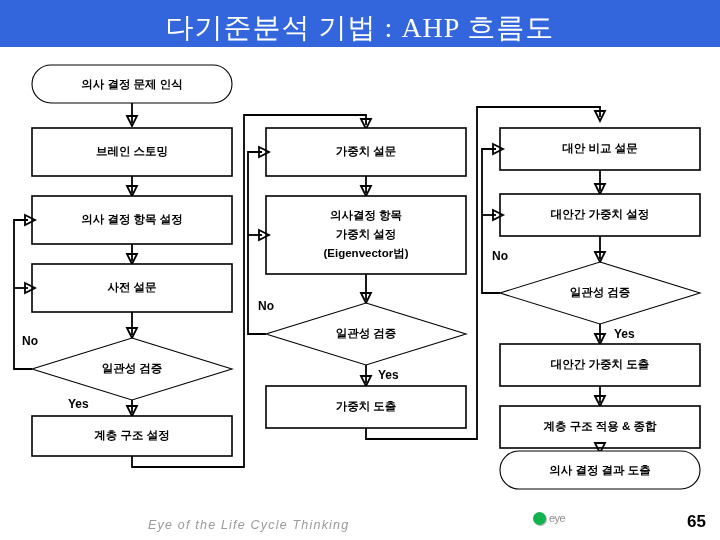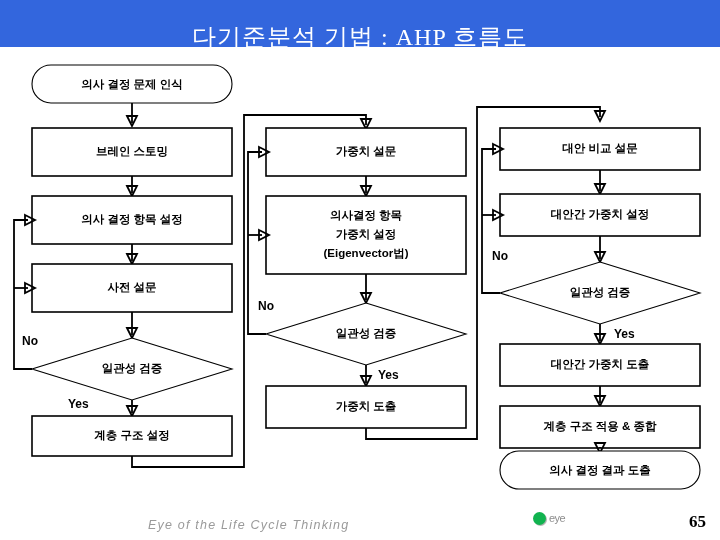--- a/index.html
+++ b/index.html
@@ -19,28 +19,28 @@
     position: absolute;
     left: 0;
     top: 0;
     width: 720px;
     height: 47px;
     background: #3366dd;
   }
   #title-text {
     position: absolute;
     left: 0;
-    top: 14px;
+    top: 4px;
     width: 720px;
     height: 47px;
     line-height: 47px;
     text-align: center;
     color: #ffffff;
     font-family: "Liberation Serif", serif;
-    font-size: 24px;
+    font-size: 28px;
     letter-spacing: 1px;
     white-space: nowrap;
   }
   #flow-svg {
     position: absolute;
     left: 0;
     top: 47px;
     width: 720px;
     height: 450px;
   }
@@ -80,21 +80,21 @@
     font-size: 12.5px;
     color: #9a9a9a;
     letter-spacing: 1.2px;
     white-space: nowrap;
     text-align: right;
   }
   #page-number {
     position: absolute;
     right: 14px;
     top: 512px;
-    font-family: Liberation Serif, serif;
+    font-family: Liberation Sans, sans-serif;
     font-size: 17px;
     font-weight: bold;
     color: #000000;
   }
   #brand-logo {
     position: absolute;
     left: 533px;
     top: 511px;
     width: 48px;
     height: 16px;

